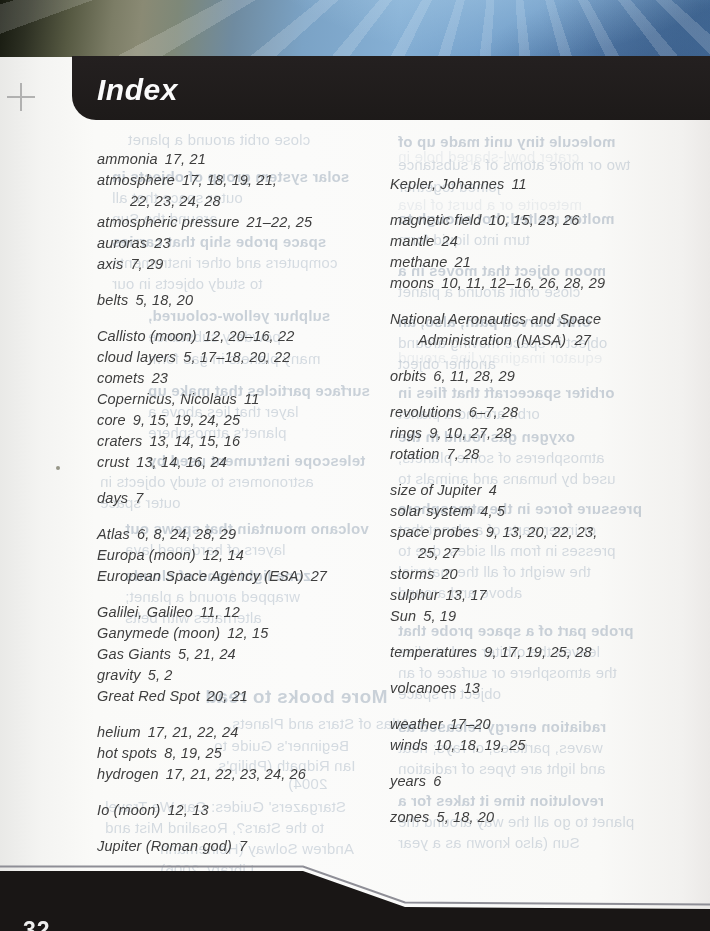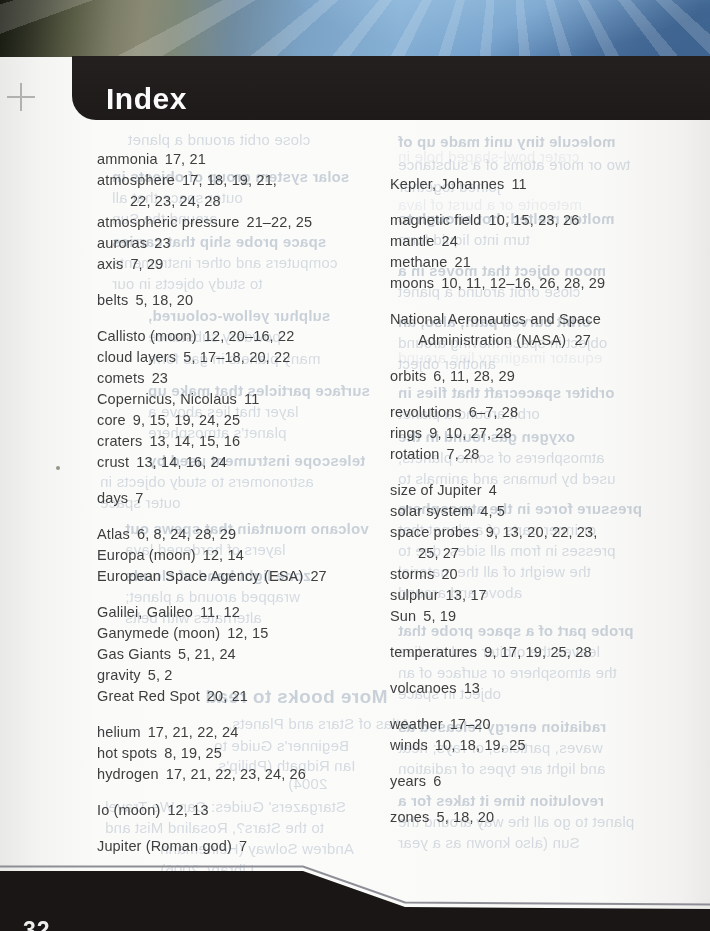--- a/index.html
+++ b/index.html
@@ -18,41 +18,41 @@
       radial-gradient(ellipse 250px 120px at 700px 5px, rgba(40,70,110,0.45), rgba(40,70,110,0) 65%),
       linear-gradient(97deg,#171a10 0%,#2c2f22 4%,#565942 10%,#7c7d66 16%,#8a8a74 20%,#7e8878 25%,#6f8ba0 33%,#7ba3c6 43%,#85afd4 56%,#6f9cc8 72%,#5e8bbb 86%,#527fae 100%);
   }
   
   .header-band{
     position:absolute;left:72px;top:56px;width:638px;height:64px;
     background:linear-gradient(180deg,#242020,#1d1a19);
     border-bottom-left-radius:24px;
   }
   .header-band h1{
-    margin:9px;padding:17px 0 0 25px;
-    font-size:30px;font-weight:700;color:#fbfbfb;letter-spacing:0.5px;
+    margin:0;padding:17px 0 0 25px;
+    font-size:30px;font-weight:700;color:#fbfbfb;letter-spacing:0.5px;font-style:italic;
   }
   
   .reg-cross{position:absolute;left:7px;top:83px;width:28px;height:28px;opacity:.75;}
   .reg-cross::before{content:"";position:absolute;left:0;top:13px;width:28px;height:1.5px;background:#9d9d9d;}
   .reg-cross::after{content:"";position:absolute;left:13px;top:0;width:1.5px;height:28px;background:#9d9d9d;}
   .dust{position:absolute;left:56px;top:466px;width:4px;height:4px;border-radius:50%;background:#63634f;opacity:.65;}
   
   .ghost{
     position:absolute;font-size:15px;color:#7e92a9;opacity:.30;
     transform:scaleX(-1);display:inline-block;white-space:nowrap;letter-spacing:.2px;
   }
   .ghost.b{font-weight:700;opacity:.36;color:#74889f;}
   .ghost.faint{opacity:.13;}
   .ghost.big{font-size:19px;letter-spacing:.4px;}
   
   .col{position:absolute;font-size:14.5px;color:#3e3e3e;letter-spacing:.15px;}
   .col-left{left:97px;top:149px;width:292px;}
   .col-right{left:390px;top:174px;width:310px;}
-  .group{margin-bottom:15px;}
+  .group{margin-bottom:15px;font-style:italic;}
   .line{line-height:21px;white-space:nowrap;}
   .line .pages{margin-left:7px;}
   .line.cont{padding-left:33px;white-space:pre;}
   .col-right .line.cont{padding-left:28px;}
   
   .bottom-svg{position:absolute;left:0;top:855px;width:710px;height:76px;display:block;}
   .page-number{
     position:absolute;left:23px;top:917px;
     font-size:23px;font-weight:700;color:#ededed;letter-spacing:1px;
   }

